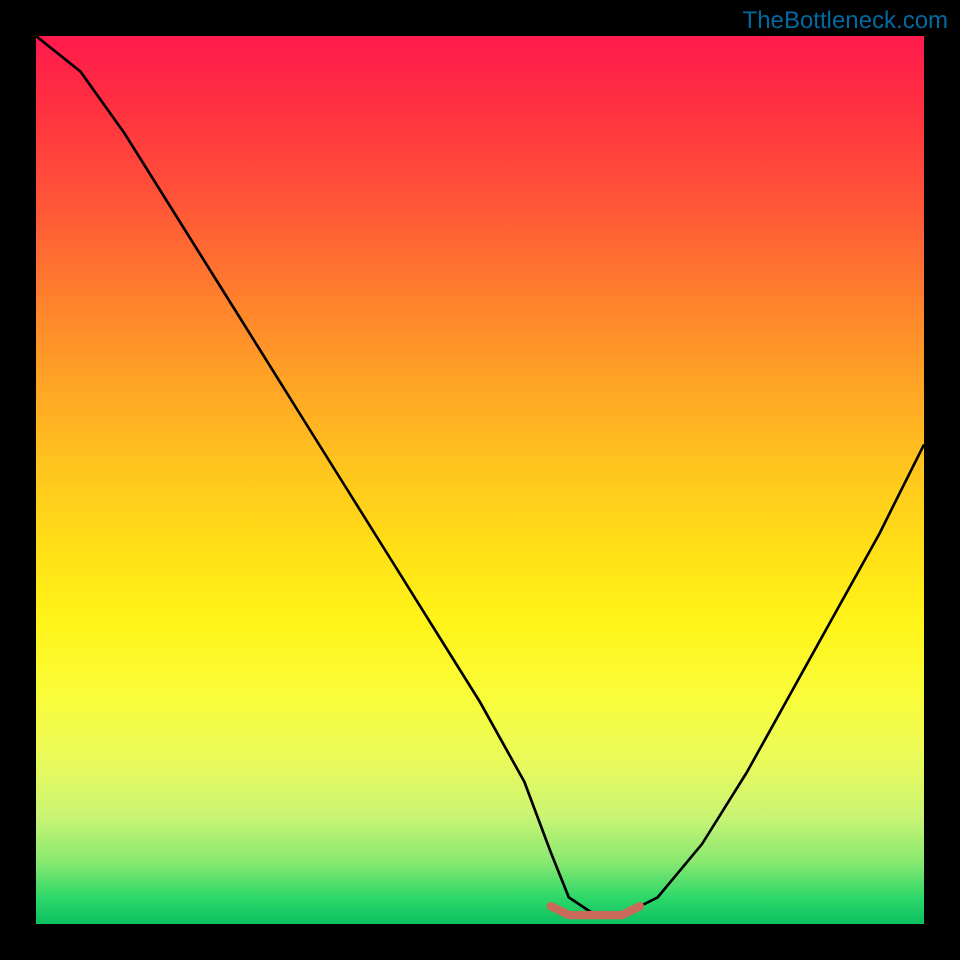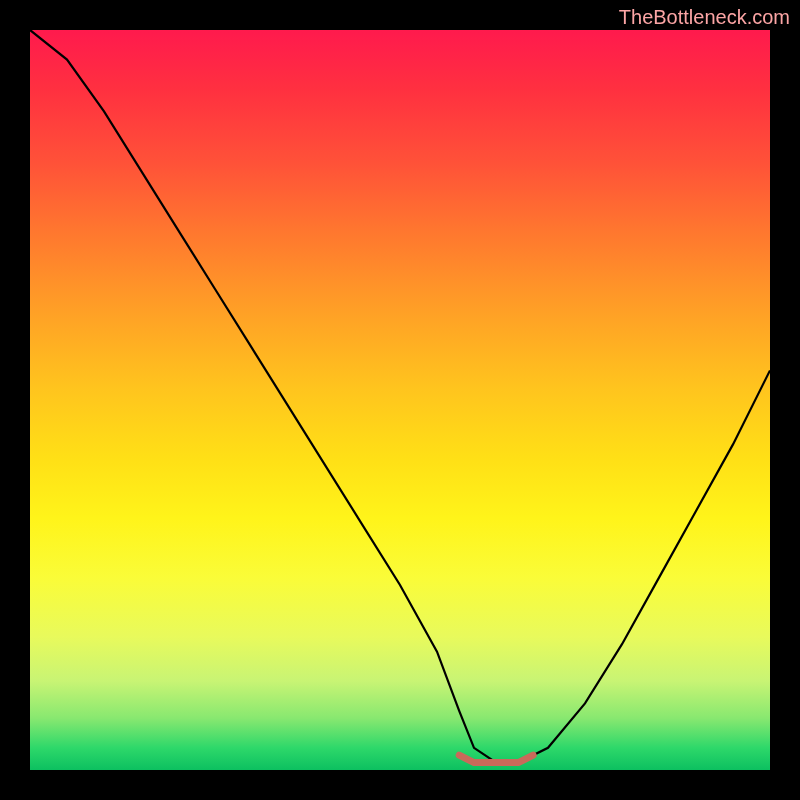--- a/index.html
+++ b/index.html
@@ -14,21 +14,21 @@
   .frame {
     position: relative;
     width: 800px;
     height: 800px;
     background: #000;
   }
   .watermark {
     position: absolute;
     top: 6px;
     right: 10px;
-    color: #fca5a5;
+    color: #0369a1;
     font-size: 20px;
     font-weight: 500;
     user-select: none;
     z-index: 5;
     text-align: right;
   }
   .plot-area {
     position: absolute;
     left: 30px;
     top: 30px;

